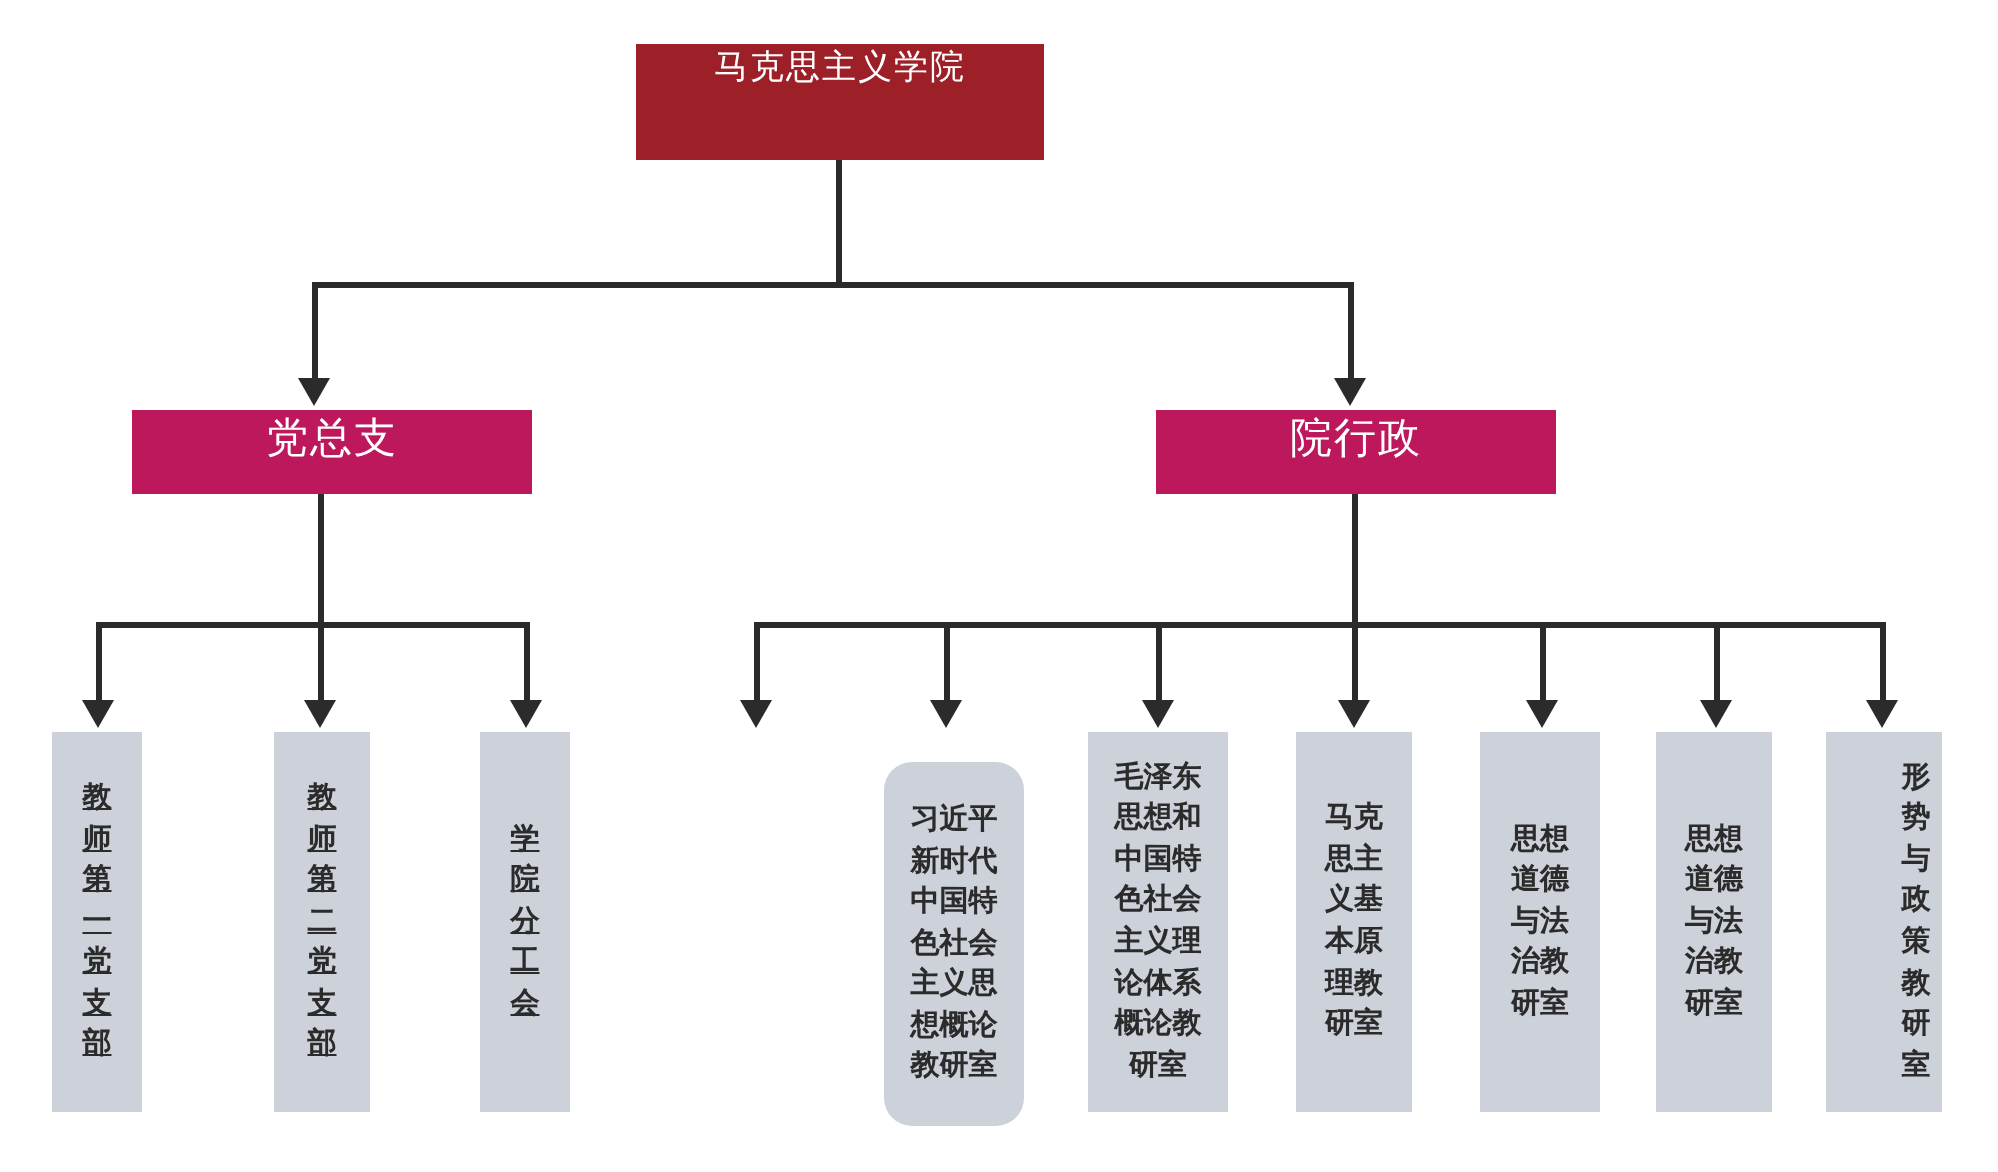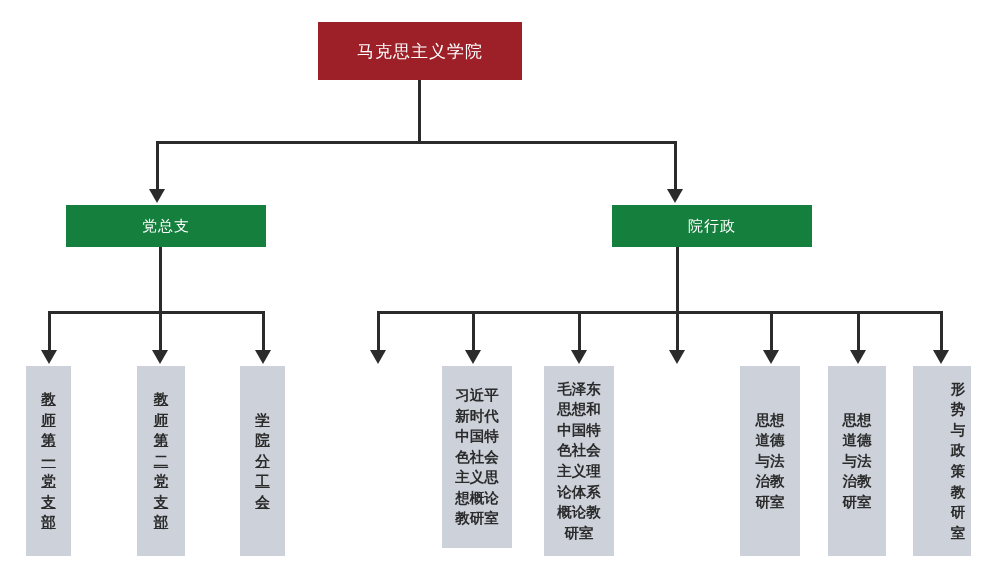--- a/index.html
+++ b/index.html
@@ -34,33 +34,33 @@
     border-left: 8px solid transparent;
     border-right: 8px solid transparent;
     border-top: 14px solid #2b2b2b;
   }
 
   
   .node {
     position: absolute;
     box-sizing: border-box;
     display: flex;
-    align-items: center;
+    align-items: flex-start;
     justify-content: center;
     text-align: center;
     color: #ffffff;
   }
   .node-root {
     background: #9d1f28;
     font-size: 17px;
     letter-spacing: 1px;
   }
   .node-mid {
-    background: #15803d;
-    font-size: 15px;
+    background: #be185d;
+    font-size: 21px;
     letter-spacing: 1px;
   }
   .node-leaf {
     background: #ccd1da;
     color: #2b2b2b;
     font-size: 14.5px;
     font-weight: bold;
     line-height: 1.42;
     padding: 14px 4px;
     align-items: center;
@@ -89,21 +89,21 @@
   <div class="conn hline" style="left:156px; top:141px; width:521px;"></div>
   <div class="conn vline" style="left:156px; top:141px; height:50px;"></div>
   <div class="conn vline" style="left:674px; top:141px; height:50px;"></div>
   <div class="arrow" style="left:149px; top:189px;"></div>
   <div class="arrow" style="left:667px; top:189px;"></div>
 
   <div class="node node-mid" style="left:66px; top:205px; width:200px; height:42px;">
     <span>党总支</span>
   </div>
 
-  <div class="node node-mid" style="left:612px; top:205px; width:200px; height:42px;">
+  <div class="node node-mid" style="left:578px; top:205px; width:200px; height:42px;">
     <span>院行政</span>
   </div>
 
   <div class="conn vline" style="left:159px; top:247px; height:66px;"></div>
   <div class="conn hline" style="left:48px; top:311px; width:217px;"></div>
   <div class="conn vline" style="left:48px; top:311px; height:40px;"></div>
   <div class="conn vline" style="left:159px; top:311px; height:40px;"></div>
   <div class="conn vline" style="left:262px; top:311px; height:40px;"></div>
   <div class="arrow" style="left:41px; top:350px;"></div>
   <div class="arrow" style="left:152px; top:350px;"></div>
@@ -132,28 +132,31 @@
 
   <div class="node node-leaf leaf-w1" style="left:137px; top:366px; width:48px; height:190px;">
     <span class="leaf-text">教师第二党支部</span>
   </div>
 
   <div class="node node-leaf leaf-w1" style="left:240px; top:366px; width:45px; height:190px;justify-content:center;">
     <span class="leaf-text">学院分工会</span>
   </div>
 
 
-  <div class="node node-leaf leaf-w3" style="left:442px; top:366px; width:70px; height:182px;">
+  <div class="node node-leaf leaf-w3" style="left:442px; top:381px; width:70px; height:182px;border-radius:14px;">
     <span class="leaf-text">习近平新时代中国特色社会主义思想概论教研室</span>
   </div>
 
   <div class="node node-leaf leaf-w3" style="left:544px; top:366px; width:70px; height:190px;">
     <span class="leaf-text">毛泽东思想和中国特色社会主义理论体系概论教研室</span>
   </div>
 
+  <div class="node node-leaf leaf-w2" style="left:648px; top:366px; width:58px; height:190px;">
+    <span class="leaf-text">马克思主义基本原理教研室</span>
+  </div>
 
   <div class="node node-leaf leaf-w2" style="left:740px; top:366px; width:60px; height:190px;">
     <span class="leaf-text">思想道德与法治教研室</span>
   </div>
 
   <div class="node node-leaf leaf-w2" style="left:828px; top:366px; width:58px; height:190px;">
     <span class="leaf-text">思想道德与法治教研室</span>
   </div>
 
   <div class="node node-leaf leaf-w2" style="left:913px; top:366px; width:58px; height:190px;padding-left:36px;">

